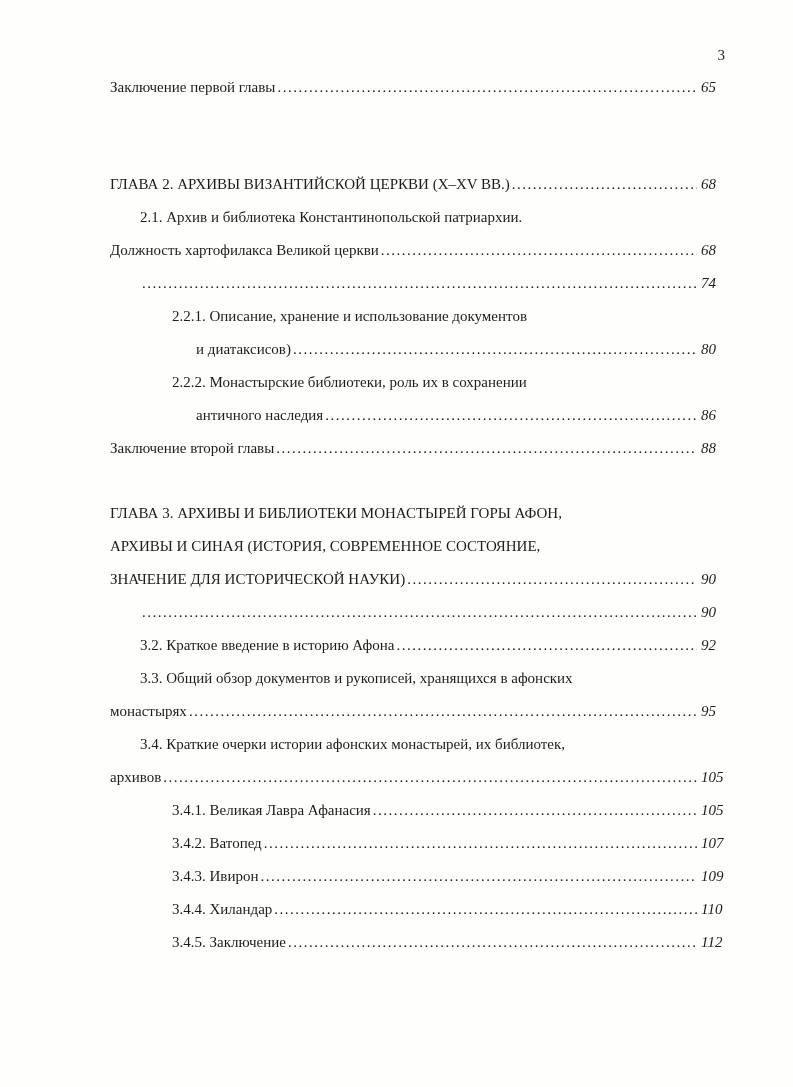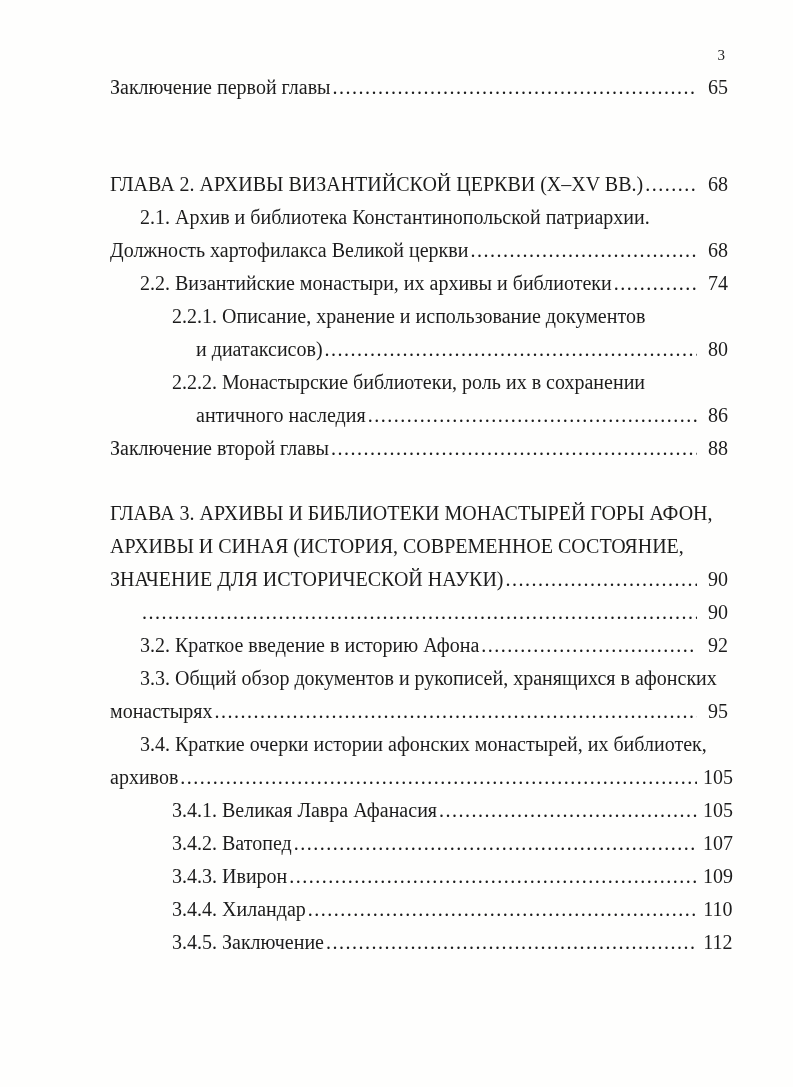--- a/index.html
+++ b/index.html
@@ -16,21 +16,21 @@
   .page-number {
     text-align: right;
     font-size: 15px;
     padding-right: 10px;
     line-height: 18px;
   }
   .toc { margin-top: 14px; }
   .toc-line {
     display: flex;
     align-items: baseline;
-    font-size: 20px;
+    font-size: 15px;
     line-height: 18px;
     margin-top: 15px;
   }
   .toc-line:first-child { margin-top: 0; }
   .toc-line.gap-md { }
   .toc-line.gap-lg { margin-top: 47px; align-items: flex-end; }
   .toc-line.gap-xl { margin-top: 79px; }
   .indent-0 { padding-left: 0; }
   .indent-1 { padding-left: 30px; }
   .indent-2 { padding-left: 62px; }
@@ -40,21 +40,22 @@
     flex: 1 1 auto;
     overflow: hidden;
     white-space: nowrap;
     letter-spacing: 1.5px;
     margin: 0 4px 0 2px;
     min-width: 10px;
   }
   .toc-page {
     flex: 0 0 auto;
     min-width: 34px;
-    text-align: center;
+    text-align: left;
+    font-style: italic;
   }
 </style>
 </head>
 <body>
 
 <div class="page-number">3</div>
 
 <div class="toc" id="toc">
     <div class="toc-line indent-0">
       <span class="toc-text">Заключение первой главы</span>
@@ -68,21 +69,20 @@
     </div>
     <div class="toc-line indent-1">
       <span class="toc-text">2.1. Архив и библиотека Константинопольской патриархии.</span>
     </div>
     <div class="toc-line indent-0">
       <span class="toc-text">Должность хартофилакса Великой церкви</span>
       <span class="leader">........................................................................................................................................................................................................</span>
       <span class="toc-page">68</span>
     </div>
     <div class="toc-line indent-1">
-      <span class="toc-text">2.2. Византийские монастыри, их архивы и библиотеки</span>
       <span class="leader">........................................................................................................................................................................................................</span>
       <span class="toc-page">74</span>
     </div>
     <div class="toc-line indent-2">
       <span class="toc-text">2.2.1. Описание, хранение и использование документов</span>
     </div>
     <div class="toc-line indent-3">
       <span class="toc-text">и диатаксисов)</span>
       <span class="leader">........................................................................................................................................................................................................</span>
       <span class="toc-page">80</span>

